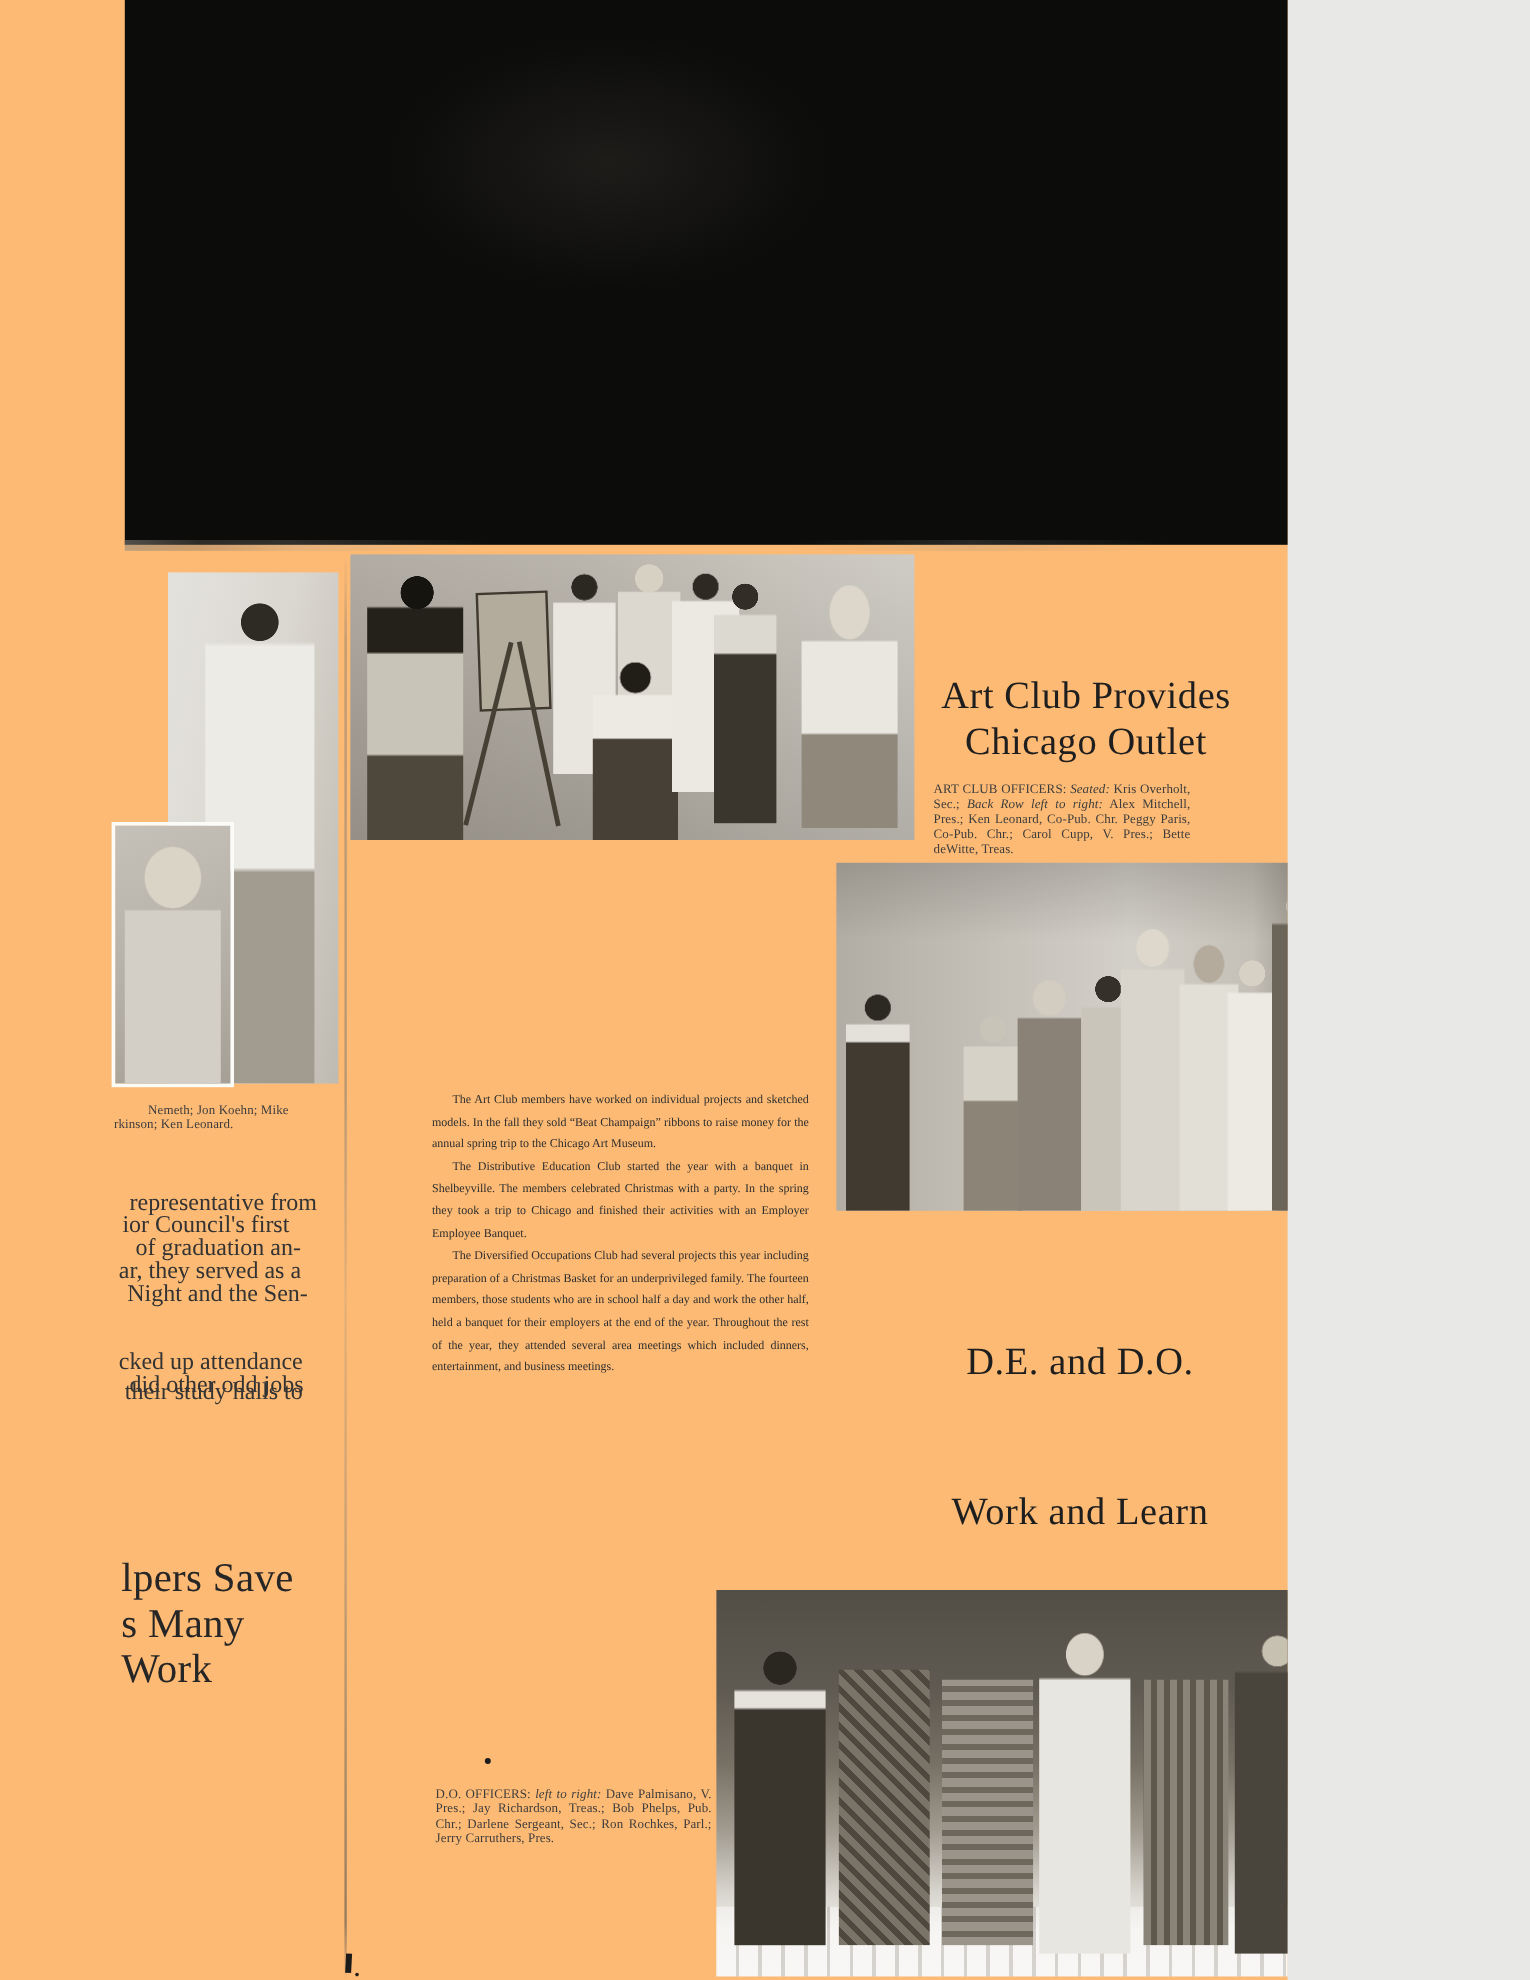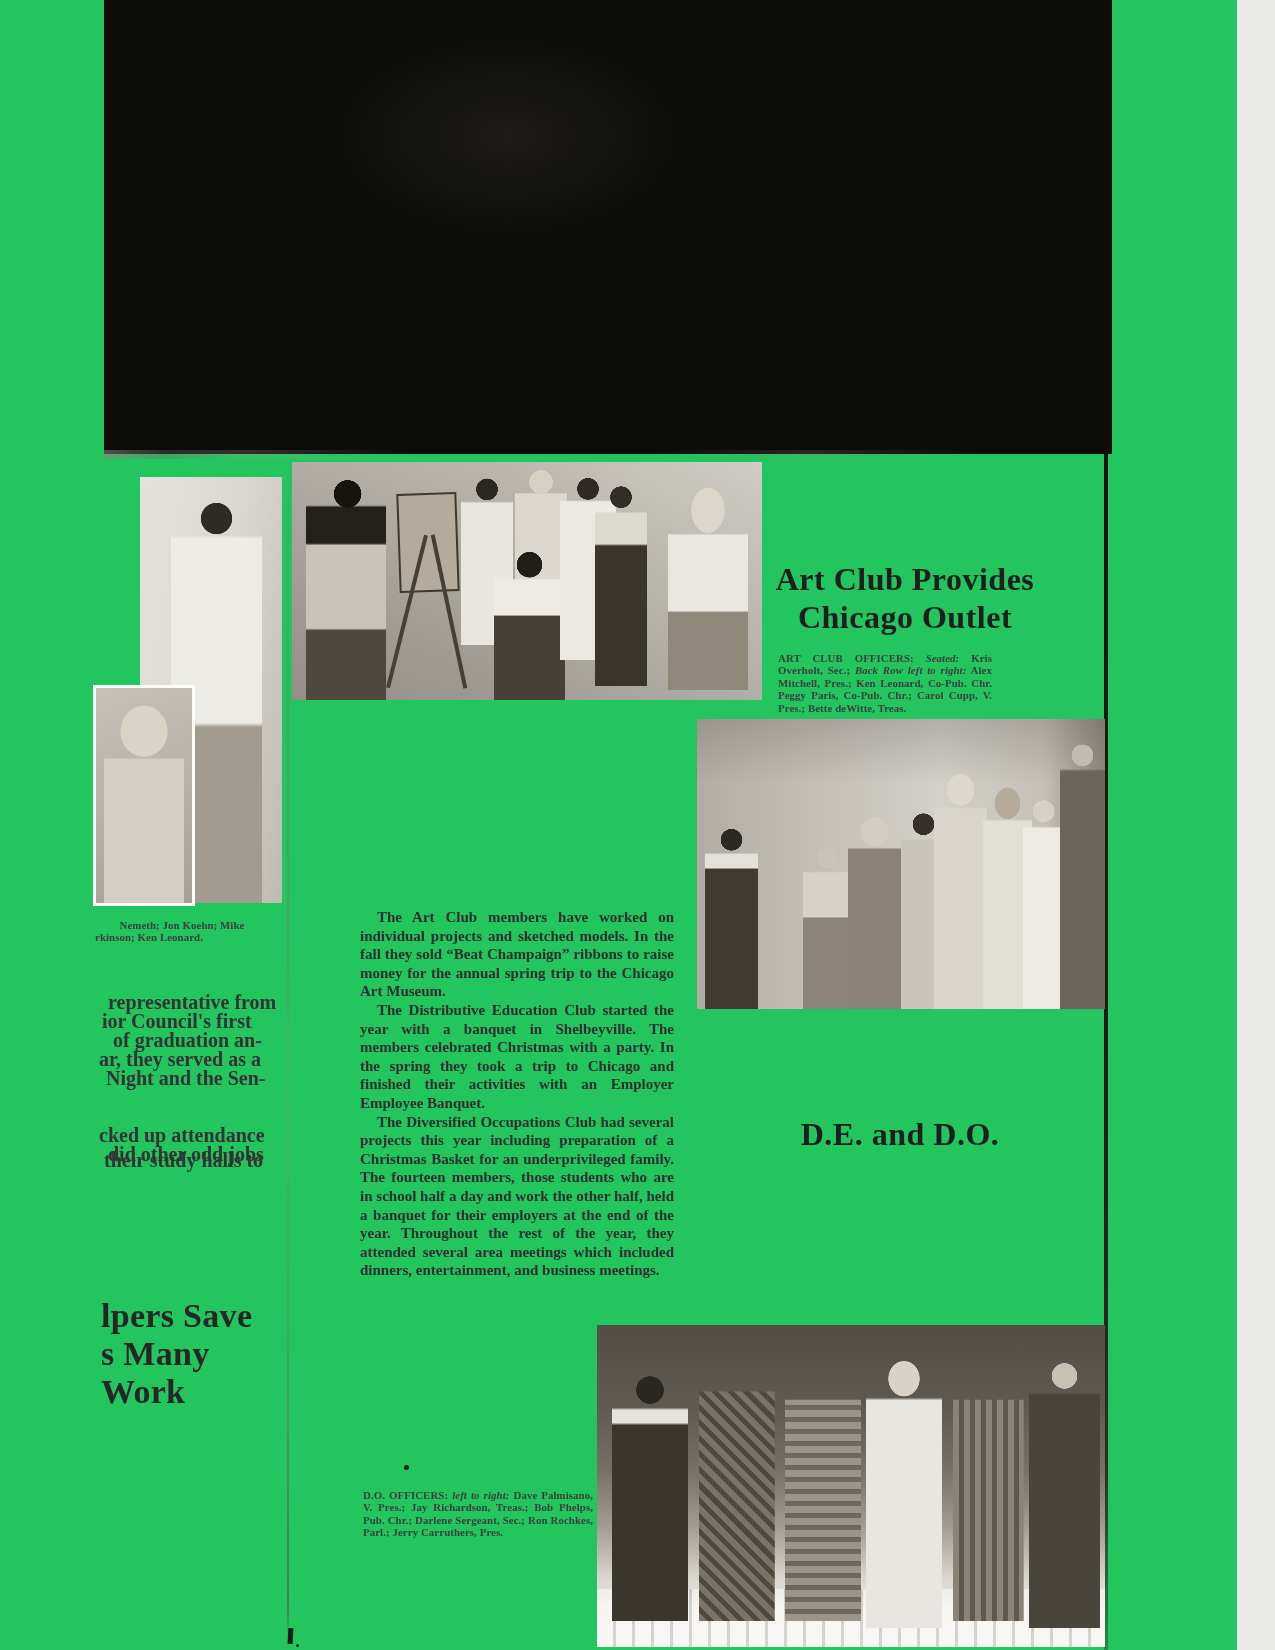--- a/index.html
+++ b/index.html
@@ -1,23 +1,22 @@
 <!DOCTYPE html>
 <html><head>
 <meta charset="utf-8">
 <style>
   html,body{margin:0;padding:0;background:#e8e8e6;}
   .page{
     position:relative;
-    width:1237px;height:1650px;
-    background:#22c55e;
+    width:1073px;height:1650px;
+    background:#fdba74;
     overflow:hidden;
     font-family:"Liberation Serif", serif;
     color:#2d2d2d;
-    font-weight:bold;
   }
   .abs{position:absolute;}
   
   .black-block{
     left:104px;top:0;width:1008px;height:454px;
     background:
       radial-gradient(ellipse 260px 150px at 40% 30%, rgba(70,66,60,0.30), rgba(0,0,0,0) 70%),
       #0c0c0b;
   }
   .torn-edge{
@@ -45,21 +44,21 @@
     font-size:32px;line-height:38px;color:#1e1e1e;
     text-align:center;letter-spacing:0.5px;
   }
   .cap{
     font-size:10.8px;line-height:12.4px;color:#3d3d3d;
     text-align:justify;letter-spacing:0.1px;
   }
   .cap .it{font-style:italic;}
   .frag{font-size:20px;line-height:18px;color:#333;white-space:nowrap;}
   .article{
-    font-size:15px;line-height:18.6px;text-align:justify;color:#2e2e2e;
+    font-size:10px;line-height:18.6px;text-align:justify;color:#2e2e2e;
   }
   .article p{margin:0;text-indent:17px;}
   .cut-head{
     font-size:34px;line-height:38px;color:#262626;letter-spacing:0.3px;
   }
   .easel-board{position:absolute;border:2px solid #3e382e;background:#b3ab9c;}
   .easel-leg{position:absolute;background:#453f34;}
   .dot{position:absolute;border-radius:50%;background:#1c1c1c;}
 </style>
 </head>
@@ -172,20 +171,21 @@
   <div class="abs frag" style="left:108px;top:1145px;text-align:right;">did other odd jobs</div>
 
   <div class="abs article" style="left:360px;top:908px;width:314px;">
     <p>The Art Club members have worked on individual projects and sketched models. In the fall they sold “Beat Champaign” ribbons to raise money for the annual spring trip to the Chicago Art Museum.</p>
     <p>The Distributive Education Club started the year with a banquet in Shelbeyville. The members celebrated Christmas with a party. In the spring they took a trip to Chicago and finished their activities with an Employer Employee Banquet.</p>
     <p>The Diversified Occupations Club had several projects this year including preparation of a Christmas Basket for an underprivileged family. The fourteen members, those students who are in school half a day and work the other half, held a banquet for their employers at the end of the year. Throughout the rest of the year, they attended several area meetings which included dinners, entertainment, and business meetings.</p>
   </div>
 
   <div class="abs headline" style="left:745px;top:1115px;width:310px;">D.E. and D.O.</div>
 
+  <div class="abs headline" style="left:735px;top:1240px;width:330px;">Work and Learn</div>
 
   <div class="abs cut-head" style="left:101px;top:1297px;width:200px;">
     <div>lpers Save</div>
     <div>s Many</div>
     <div>Work</div>
   </div>
 
   <div class="dot" style="left:404px;top:1465px;width:5px;height:5px;"></div>
 
   <div class="abs cap" style="left:363px;top:1489px;width:230px;">

